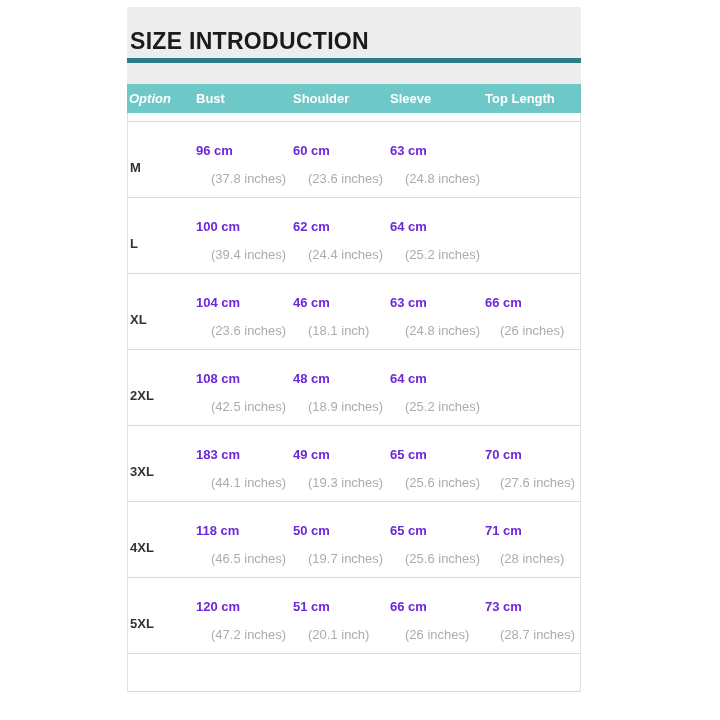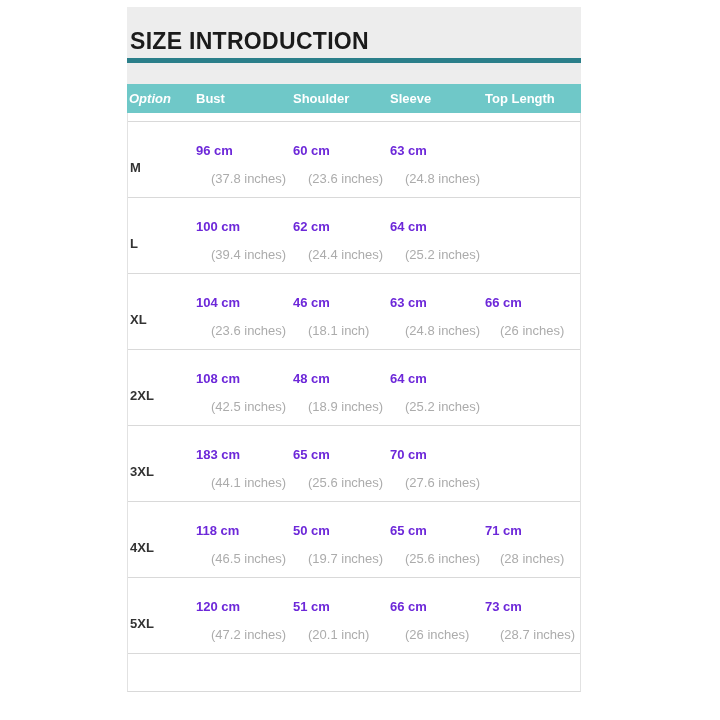--- a/index.html
+++ b/index.html
@@ -174,20 +174,24 @@
       </div>
     </div>
 
     <div class="data-row">
       <div class="option-cell">3XL</div>
       <div class="measure-cell">
         <div class="cm-line">183 cm</div>
         <div class="in-line">(44.1 inches)</div>
       </div>
       <div class="measure-cell">
+        <div class="cm-line">49 cm</div>
+        <div class="in-line">(19.3 inches)</div>
+      </div>
+      <div class="measure-cell">
         <div class="cm-line">65 cm</div>
         <div class="in-line">(25.6 inches)</div>
       </div>
       <div class="measure-cell">
         <div class="cm-line">70 cm</div>
         <div class="in-line">(27.6 inches)</div>
       </div>
     </div>
 
     <div class="data-row">

